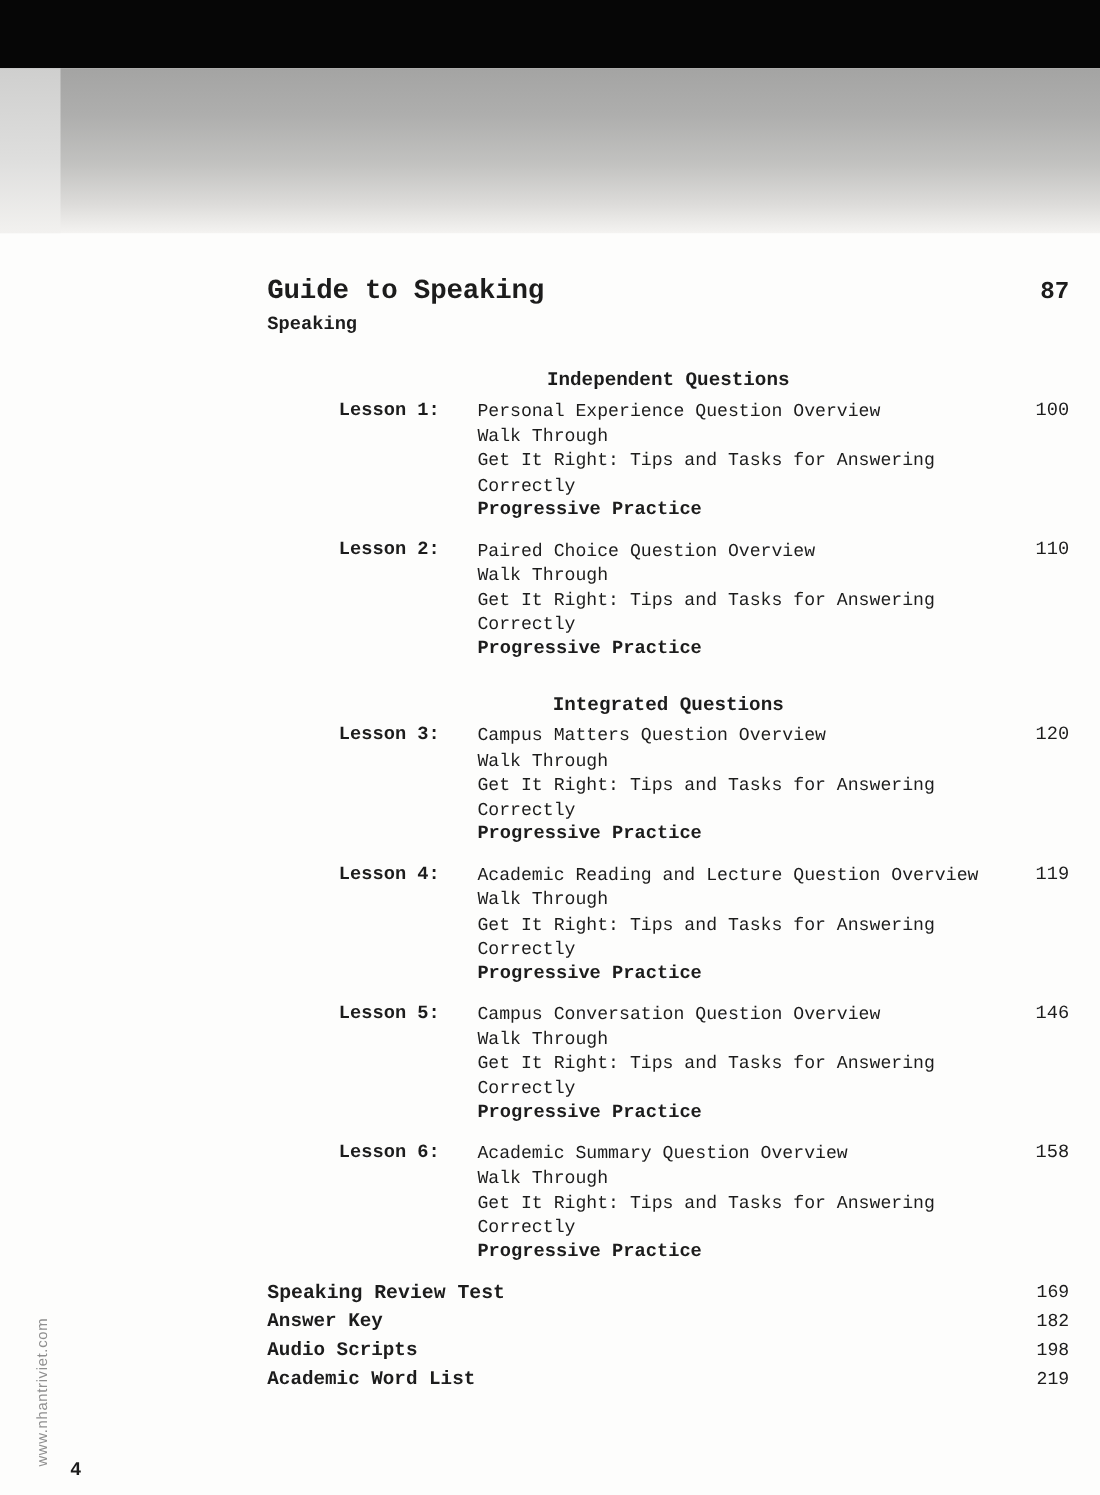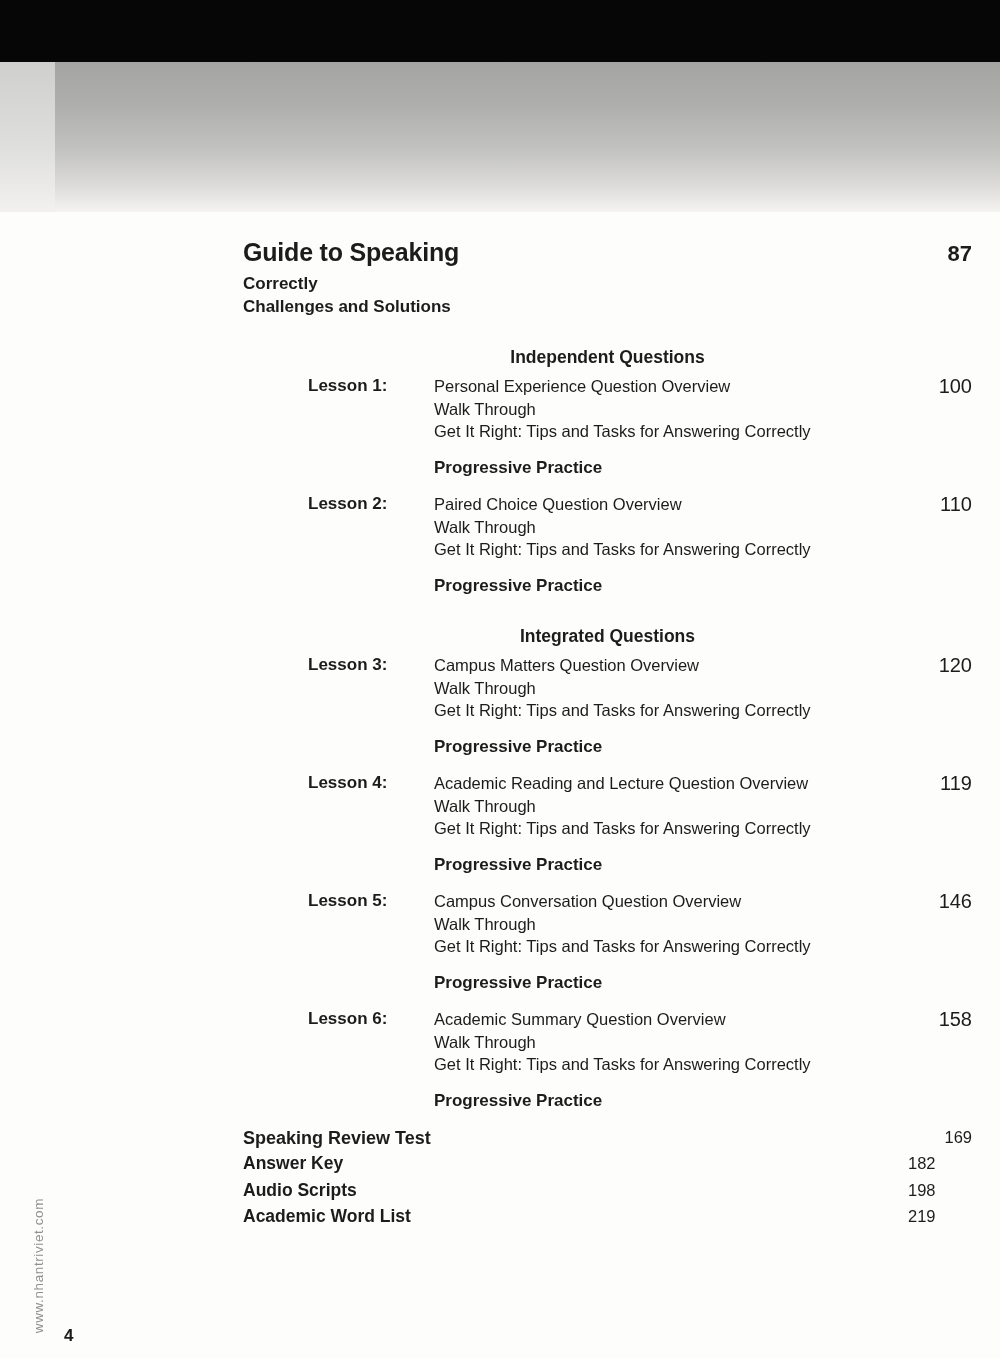--- a/index.html
+++ b/index.html
@@ -20,21 +20,21 @@
   .scan-band {
     position:absolute; top:62px; left:0; width:1000px; height:150px;
     background:linear-gradient(180deg,#a4a4a3 0%,#aeaead 28%,#c2c2c0 58%,#dcdbd9 82%,#f4f3f1 100%);
   }
   .scan-band-left {
     position:absolute; top:62px; left:0; width:55px; height:150px;
     background:linear-gradient(180deg,#cfcfce 0%,#dededd 55%,#f2f1ef 100%);
   }
 
   .content {
-    position:absolute; left:243px; top:238px; width:729px;
+    position:absolute; left:243px; top:250px; width:729px;font-family:Liberation Mono, monospace;
   }
 
   .toc-header {
     display:flex; justify-content:space-between; align-items:baseline;
   }
   .toc-title { font-size:25px; font-weight:bold; letter-spacing:-0.2px; }
   .toc-title-page { font-size:22px; font-weight:bold; }
 
   .subtitle { font-size:17px; font-weight:bold; line-height:23px; }
   .subtitle.first { margin-top:5px; }
@@ -47,36 +47,36 @@
   .lesson {
     display:grid;
     grid-template-columns:191px 1fr 64px;
     margin-bottom:14px;
   }
   .lesson-label {
     padding-left:65px; font-weight:bold; font-size:17px; line-height:22.5px;
     white-space:nowrap;
   }
   .lesson-line { font-size:16.5px; line-height:22.5px; }
-  .practice-heading { font-weight:bold; font-size:17px; margin-top:14px; line-height:22.5px; }
-  .lesson-page { text-align:right; font-size:20px; line-height:22.5px; }
+  .practice-heading { font-weight:bold; font-size:17px; margin-top:0; line-height:22.5px; }
+  .lesson-page { text-align:right; font-size:17px; line-height:22.5px; }
 
   .review-row {
     display:grid; grid-template-columns:1fr 64px;
     margin-top:7px;
   }
   .review-label { font-size:18px; font-weight:bold; line-height:24px; }
   .review-page { text-align:right; font-size:16.5px; line-height:22px; }
 
   .back-matter { }
   .back-row {
     display:grid; grid-template-columns:1fr 64px;
   }
   .back-label { font-size:17.5px; font-weight:bold; line-height:26.5px; }
-  .back-page { text-align:left; font-size:16.5px; line-height:26.5px; }
+  .back-page { text-align:right; font-size:16.5px; line-height:26.5px; }
 
   .scan-watermark {
     position:absolute; left:31px; bottom:26px;
     writing-mode:vertical-rl; transform:rotate(180deg);
     color:#8f8f8f; font-size:13.5px; letter-spacing:0.6px;
   }
   .page-number {
     position:absolute; left:64px; top:1326px;
     font-size:17px; font-weight:bold;
   }
@@ -87,22 +87,21 @@
 <div class="top-black-bar"></div>
 <div class="scan-band"></div>
 <div class="scan-band-left"></div>
 
 <div class="content">
 
   <div class="toc-header">
     <span class="toc-title">Guide to Speaking</span>
     <span class="toc-title-page">87</span>
   </div>
-  <div class="subtitle first">Correctly</div>
-  <div class="subtitle">Challenges and Solutions</div>
+  <div class="subtitle first">Speaking</div>
 
   <div class="section-heading">Independent Questions</div>
 
   <div class="lesson">
     <div class="lesson-label">Lesson 1:</div>
     <div class="lesson-body">
       <div class="lesson-line">Personal Experience Question Overview</div>
       <div class="lesson-line">Walk Through</div>
       <div class="lesson-line">Get It Right: Tips and Tasks for Answering Correctly</div>
       <div class="practice-heading">Progressive Practice</div>

